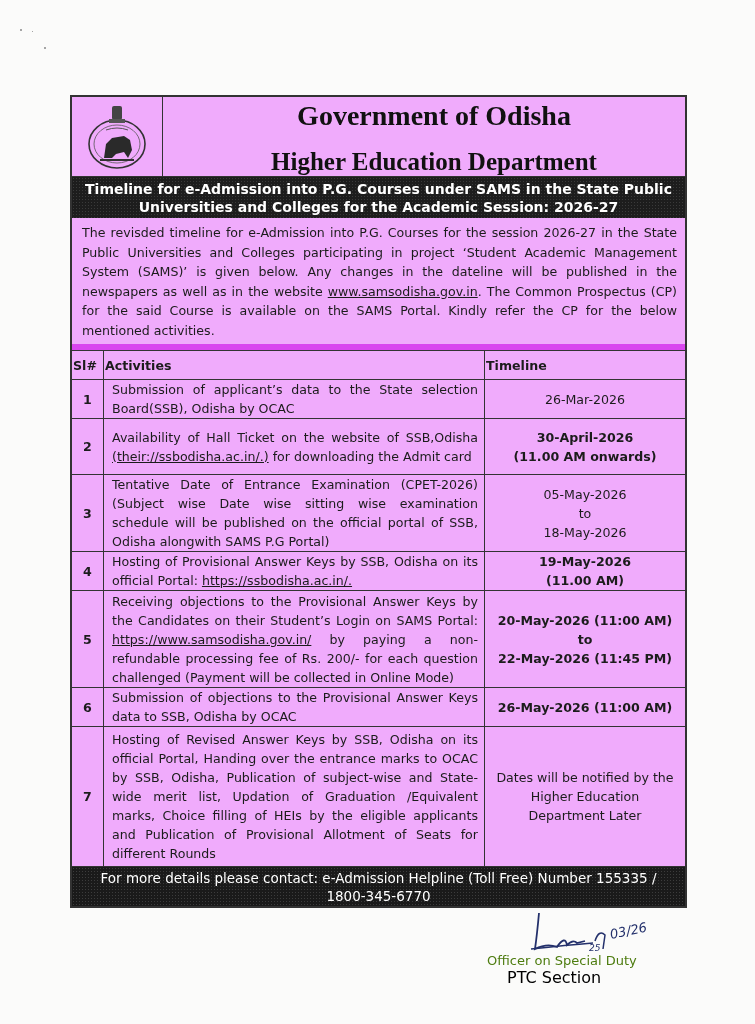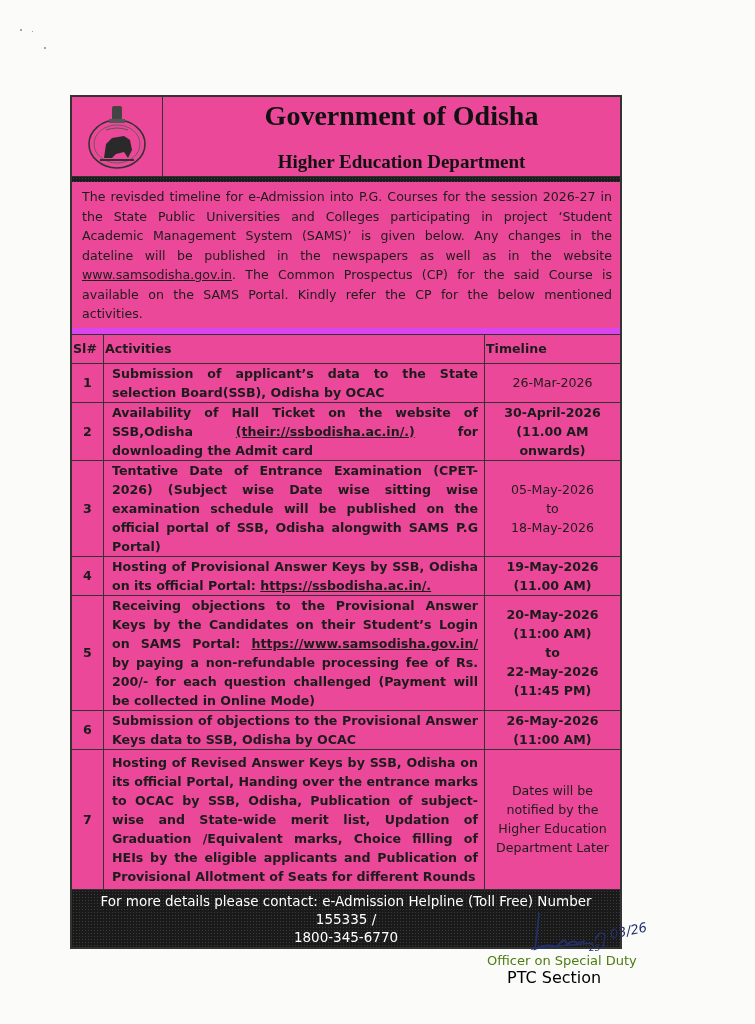--- a/index.html
+++ b/index.html
@@ -4,46 +4,46 @@
 <style>
   html, body { margin: 0; padding: 0; }
   body {
     width: 755px; height: 1024px; background: #fbfbfa; position: relative;
     font-family: "DejaVu Sans", sans-serif; color: #1c1c1c; overflow: hidden;
   }
   .specks { position: absolute; left: 18px; top: 25px; width: 40px; height: 30px; }
   .speck { position: absolute; width: 2px; height: 2px; background: #888; border-radius: 1px; }
 
   .sheet {
-    position: absolute; left: 70px; top: 95px; width: 552px;
-    border: 2px solid #333; box-sizing: border-box; background: #ec4899;
+    position: absolute; left: 70px; top: 95px; width: 617px;
+    border: 2px solid #333; box-sizing: border-box; background: #f0abfc;
   }
   .header { display: flex; height: 79px; border-bottom: 1px solid #333; }
   .logo-cell {
     width: 90px; border-right: 1px solid #333; display: flex; align-items: center; justify-content: center;
   }
   .title-cell { flex: 1; display: flex; flex-direction: column; align-items: center; justify-content: center; padding-left: 20px; }
   .gov-title { font-family: "Liberation Serif", serif; font-weight: bold; font-size: 28px; line-height: 32px; color: #111; }
-  .dept-title { font-family: "Liberation Serif", serif; font-weight: bold; font-size: 19px; line-height: 24px; color: #111; margin-top: 18px; }
+  .dept-title { font-family: "Liberation Serif", serif; font-weight: bold; font-size: 25px; line-height: 24px; color: #111; margin-top: 18px; }
 
   .banner {
     background: #1d1d1d;
     background-image: radial-gradient(#3a3a3a 1px, transparent 1px);
     background-size: 3px 3px;
     color: #fff; text-align: center; font-weight: bold; font-size: 14px; line-height: 18px;
     padding: 3px 8px 2px;
   }
   .intro {
     font-size: 12.6px; line-height: 19.5px; padding: 5px 8px 4px 10px; text-align: justify;
     border-bottom: 6px solid #d946ef;
   }
   .intro a { color: inherit; text-decoration: underline; }
 
   table { border-collapse: collapse; width: 100%; font-size: 12.6px; line-height: 19px; }
-  th, td { border: 1px solid #333; vertical-align: middle; font-weight: bold; }
+  th, td { border: 1px solid #333; vertical-align: middle; }
   tr > *:first-child { border-left: none; }
   tr > *:last-child { border-right: none; }
   th { font-weight: bold; height: 26px; text-align: left; }
   td.sl { width: 29px; text-align: center; font-weight: bold; }
   td.act { width: 366px; text-align: justify; padding: 0 6px 0 8px; }
   td.time { text-align: center; font-weight: bold; padding: 0 4px; }
   td.time.plain { font-weight: normal; }
   td.time .line { display: block; }
   td.act a { color: inherit; text-decoration: underline; }
 
@@ -82,20 +82,22 @@
         <path d="M24 28 Q35 24 46 28" fill="none" stroke="#555" stroke-width="1"></path>
       </svg>
     </div>
     <div class="title-cell">
       <div class="gov-title">Government of Odisha</div>
       <div class="dept-title">Higher Education Department</div>
     </div>
   </div>
 
   <div class="banner">
+    <div>Timeline for e-Admission into P.G. Courses under SAMS in the State Public</div>
+    <div>Universities and Colleges for the Academic Session: 2026-27</div>
   </div>
 
   <div class="intro"><span>The revisded timeline for e-Admission into P.G. Courses for the session 2026-27 in the State Public Universities and Colleges participating in project ‘Student Academic Management System (SAMS)’ is given below.  Any changes in the dateline will be published in the newspapers as well as in the website </span><a>www.samsodisha.gov.in</a><span>. The Common Prospectus (CP) for the said Course is available on the SAMS Portal. Kindly refer the CP for the below mentioned activities.</span></div>
 
   <table>
     <thead>
       <tr>
         <th>Sl#</th>
         <th>Activities</th>
         <th>Timeline</th>

